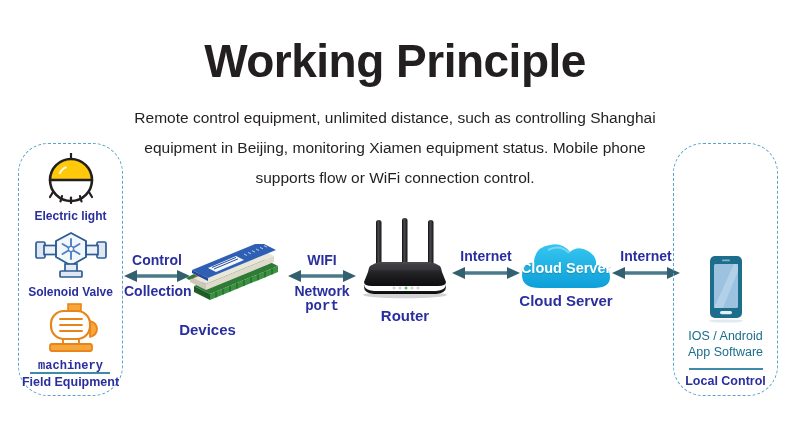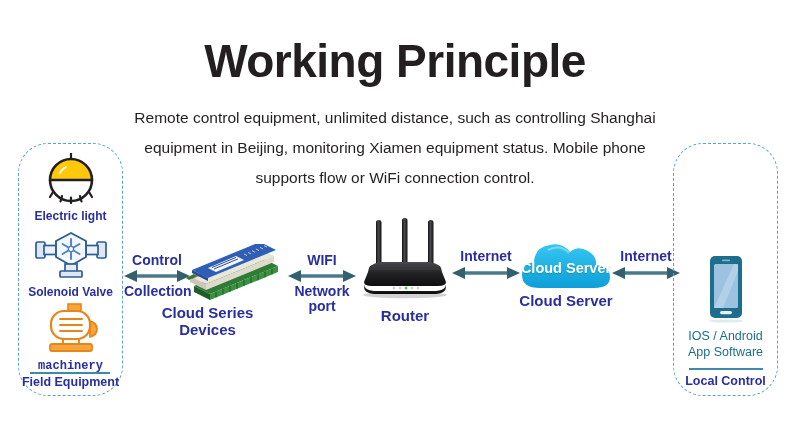--- a/index.html
+++ b/index.html
@@ -189,33 +189,33 @@
         <line x1="66" y1="6.7" x2="69" y2="8.2"></line>
         <line x1="70" y1="5" x2="73" y2="6.5"></line>
         <line x1="74" y1="3.4" x2="77" y2="4.9"></line>
         <line x1="78" y1="1.7" x2="81" y2="3.2"></line>
       </g>
 
       <polygon points="0,34 8,30 11,32 3,36" fill="#2f7a34"></polygon>
     </svg>
   </div>
   <div class="node-label" style="left:150px;top:304px;width:115px;">
-    <span>Cloud Series</span><br>
+    <br>
     <span>Devices</span>
   </div>
 
   <div class="arrow-wrap" style="left:288px;top:252px;width:68px;height:56px;">
     <div class="arrow-text" style="top:0;">WIFI</div>
     <svg width="68" height="14" viewBox="0 0 68 14" style="position:absolute;left:0;top:17px;">
       <line x1="10" y1="7" x2="58" y2="7" stroke="#4a7a8a" stroke-width="3.4"></line>
       <polygon points="0,7 13,1 13,13" fill="#33606f"></polygon>
       <polygon points="68,7 55,1 55,13" fill="#33606f"></polygon>
     </svg>
     <div class="arrow-text" style="top:31px;">Network</div>
-    <div class="arrow-text" style="top:46px;">port</div>
+    <div class="arrow-text" style="top:46px;font-family:Liberation Mono, monospace;">port</div>
   </div>
 
   <div class="art" style="left:350px;top:218px;">
     <svg width="110" height="82" viewBox="0 0 110 82">
       <defs>
         <linearGradient id="rtop" x1="0" y1="0" x2="0" y2="1">
           <stop offset="0" stop-color="#4a4a4e"></stop>
           <stop offset="0.45" stop-color="#232326"></stop>
           <stop offset="1" stop-color="#0e0e10"></stop>
         </linearGradient>

